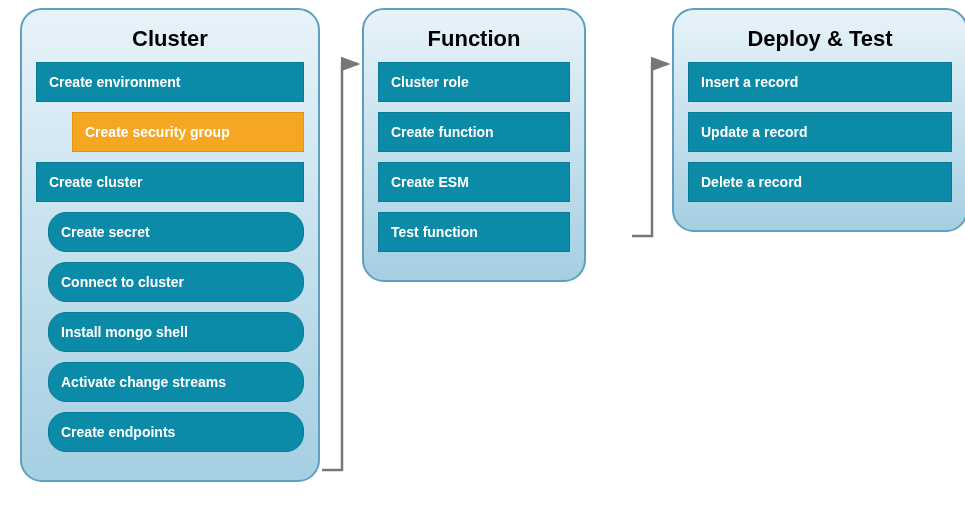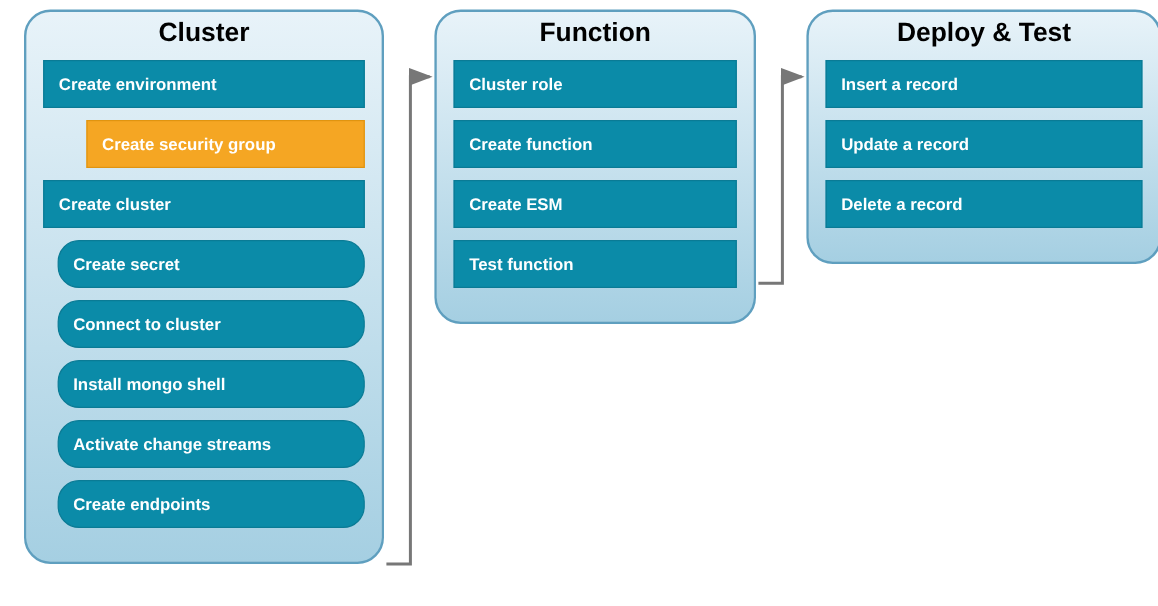--- a/index.html
+++ b/index.html
@@ -8,21 +8,21 @@
     background: #ffffff;
     width: 965px;
     height: 505px;
     position: relative;
   }
   .panel {
     position: absolute;
     background: linear-gradient(to bottom, #e8f3f9 0%, #a5cfe2 100%);
     border: 2px solid #5f9fbf;
     border-radius: 22px;
-    padding: 4px 14px 18px 14px;
+    padding: 16px 14px 18px 14px;
   }
   .panel-title {
     font-size: 22px;
     font-weight: bold;
     color: #000000;
     text-align: center;
     margin-bottom: 10px;
   }
   .step {
     background: #0b8ba8;
@@ -36,21 +36,21 @@
   .step.highlight {
     background: #f5a623;
     border: 1px solid #e09410;
     margin-left: 36px;
   }
   .indent { margin-left: 12px; border-radius: 18px; }
   .steps { display: flex; flex-direction: column; }
 
   
   #panel-cluster { left: 20px; top: 8px; width: 300px; }
-  #panel-function { left: 362px; top: 8px; width: 268px; }
+  #panel-function { left: 362px; top: 8px; width: 224px; }
   #panel-deploy { left: 672px; top: 8px; width: 296px; }
 
   .arrow {
     position: absolute;
     pointer-events: none;
   }
 </style>
 </head>
 <body>
 

